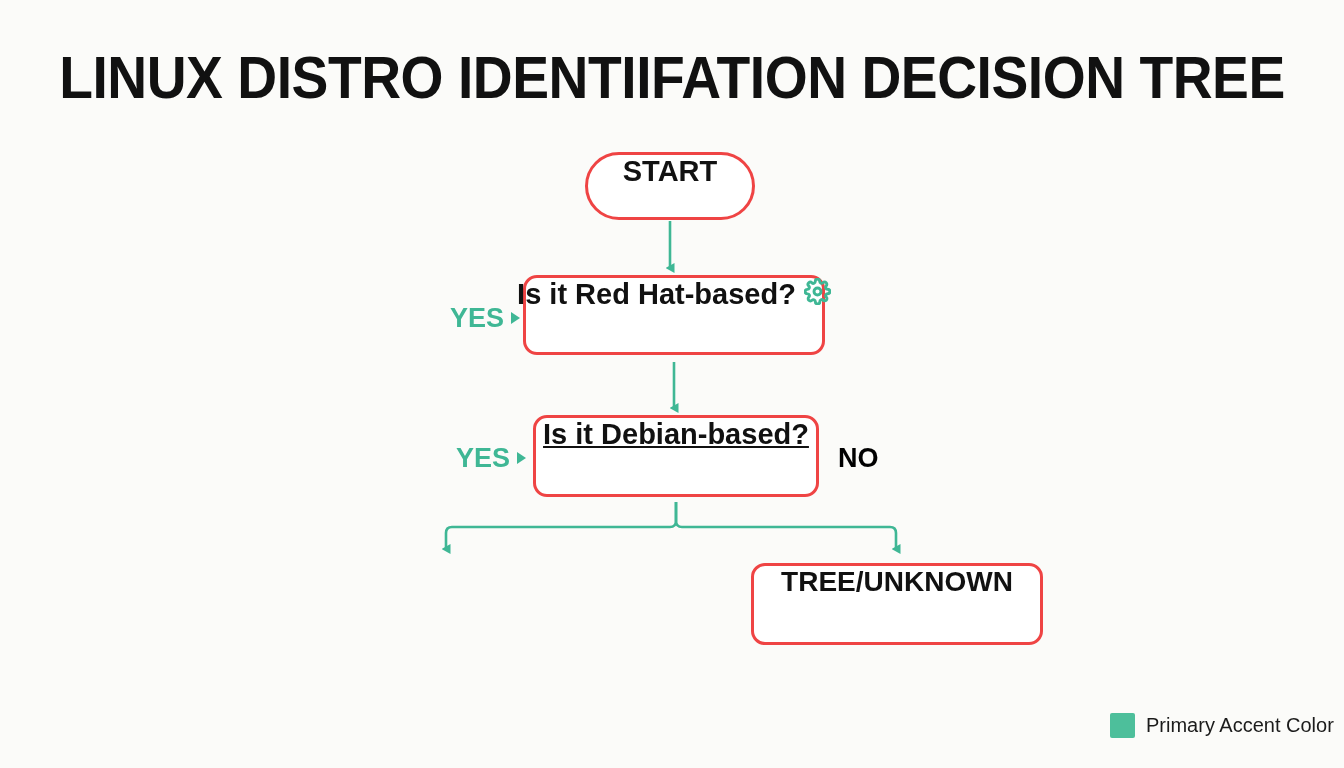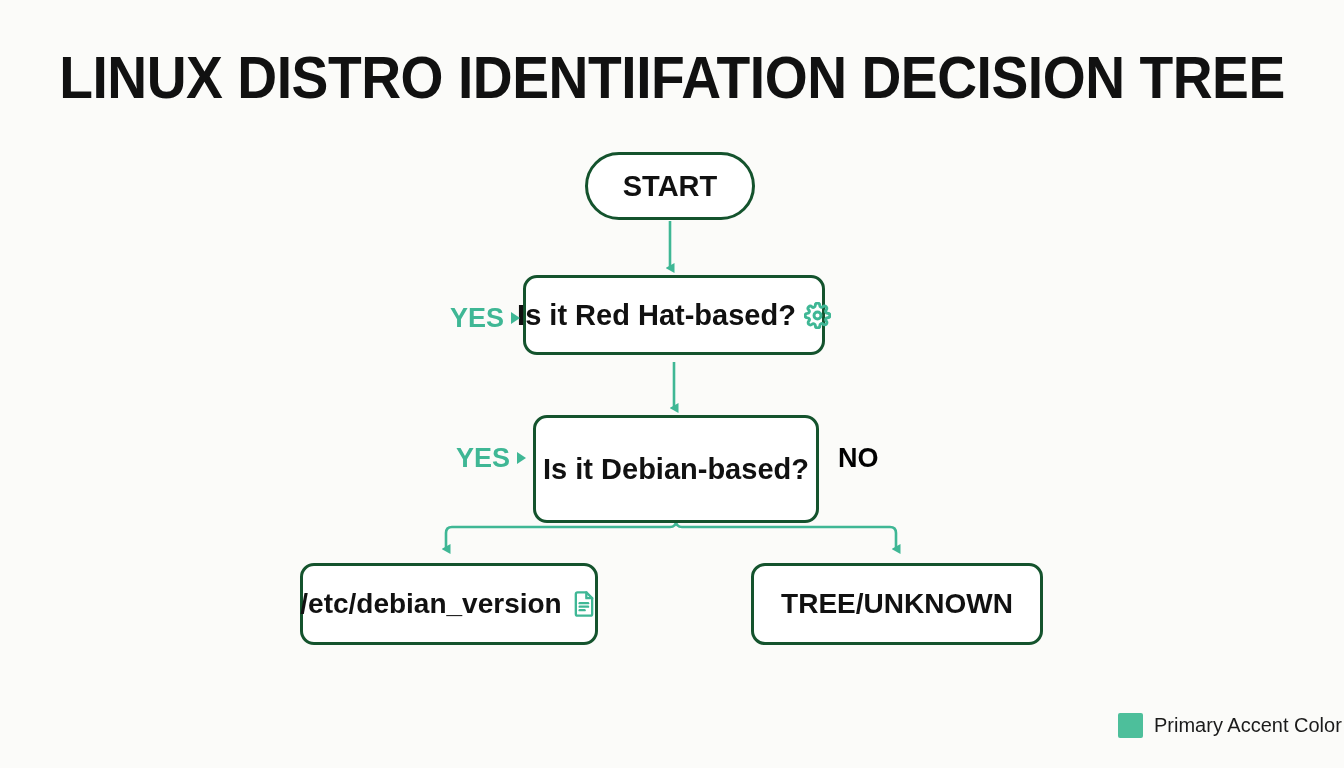--- a/index.html
+++ b/index.html
@@ -47,23 +47,23 @@
     width: 1344px;
     height: 768px;
     pointer-events: none;
   }
 
   
   .node {
     position: absolute;
     box-sizing: border-box;
     background: #ffffff;
-    border: 3px solid #14532d;
+    border: 3px solid #ef4444;
     display: flex;
-    align-items: center;
+    align-items: flex-start;
     justify-content: center;
     gap: 8px;
     color: #111111;
     font-family: "Liberation Sans Narrow", "Liberation Sans", "DejaVu Sans", sans-serif;
     font-weight: 700;
     white-space: nowrap;
   }
   .node.pill { border-radius: 999px; }
   .node.rect { border-radius: 14px; }
 
@@ -74,22 +74,23 @@
     left: 585px; top: 152px; width: 170px; height: 68px;
     font-size: 29px;
   }
   
   #node-redhat {
     left: 523px; top: 275px; width: 302px; height: 80px;
     font-size: 29px;
   }
   
   #node-debian {
-    left: 533px; top: 415px; width: 286px; height: 108px;
+    left: 533px; top: 415px; width: 286px; height: 82px;
     font-size: 29px;
+    text-decoration: underline;
   }
   
   #node-debver {
     left: 300px; top: 563px; width: 298px; height: 82px;
     font-size: 28px;
   }
   
   #node-other {
     left: 751px; top: 563px; width: 292px; height: 82px;
     font-size: 28px;
@@ -126,21 +127,20 @@
   .icon-svg { display: block; }
 
   
   .legend {
     position: absolute;
     left: 1110px;
     top: 713px;
     display: flex;
     align-items: center;
     gap: 11px;
-    margin-left: 8px;
   }
   .legend-swatch {
     width: 25px;
     height: 25px;
     background: #4dbf9b;
     border-radius: 2px;
     flex: none;
   }
   .legend-text {
     font-family: "Liberation Sans", "DejaVu Sans", sans-serif;
@@ -184,32 +184,20 @@
         <circle cx="12" cy="12" r="3.1"></circle>
         <path d="M19.4 15a1.65 1.65 0 0 0 .33 1.82l.06.06a2 2 0 1 1-2.83 2.83l-.06-.06a1.65 1.65 0 0 0-1.82-.33 1.65 1.65 0 0 0-1 1.51V21a2 2 0 1 1-4 0v-.09A1.65 1.65 0 0 0 9 19.4a1.65 1.65 0 0 0-1.82.33l-.06.06a2 2 0 1 1-2.83-2.83l.06-.06a1.65 1.65 0 0 0 .33-1.82 1.65 1.65 0 0 0-1.51-1H3a2 2 0 1 1 0-4h.09A1.65 1.65 0 0 0 4.6 9a1.65 1.65 0 0 0-.33-1.82l-.06-.06a2 2 0 1 1 2.83-2.83l.06.06A1.65 1.65 0 0 0 9 4.6a1.65 1.65 0 0 0 1-1.51V3a2 2 0 1 1 4 0v.09a1.65 1.65 0 0 0 1 1.51 1.65 1.65 0 0 0 1.82-.33l.06-.06a2 2 0 1 1 2.83 2.83l-.06.06a1.65 1.65 0 0 0-.33 1.82V9a1.65 1.65 0 0 0 1.51 1H21a2 2 0 1 1 0 4h-.09a1.65 1.65 0 0 0-1.51 1z"></path>
       </svg>
     </span>
   </div>
 
   <div class="node rect" id="node-debian">
     <span class="node-label">Is it Debian-based?</span>
   </div>
 
-  <div class="node rect" id="node-debver">
-    <span class="node-label">/etc/debian_version</span>
-    <span>
-      <svg class="icon-svg" width="28" height="28" viewBox="0 0 24 24" fill="none" stroke="#3fb795" stroke-width="2" stroke-linecap="round" stroke-linejoin="round">
-        <path d="M14 2H6.5A1.5 1.5 0 0 0 5 3.5v17A1.5 1.5 0 0 0 6.5 22h11a1.5 1.5 0 0 0 1.5-1.5V7z"></path>
-        <polyline points="14 2 14 7 19 7"></polyline>
-        <line x1="8.3" y1="11.3" x2="15.5" y2="11.3"></line>
-        <line x1="8.3" y1="14.3" x2="15.5" y2="14.3"></line>
-        <line x1="8.3" y1="17.3" x2="12.5" y2="17.3"></line>
-      </svg>
-    </span>
-  </div>
 
   <div class="node rect" id="node-other">
     <span class="node-label">TREE/UNKNOWN</span>
   </div>
 
   <div class="edge-label yes" id="lbl-yes-redhat">
     <span>YES</span>
     <span class="tri"></span>
   </div>
 

